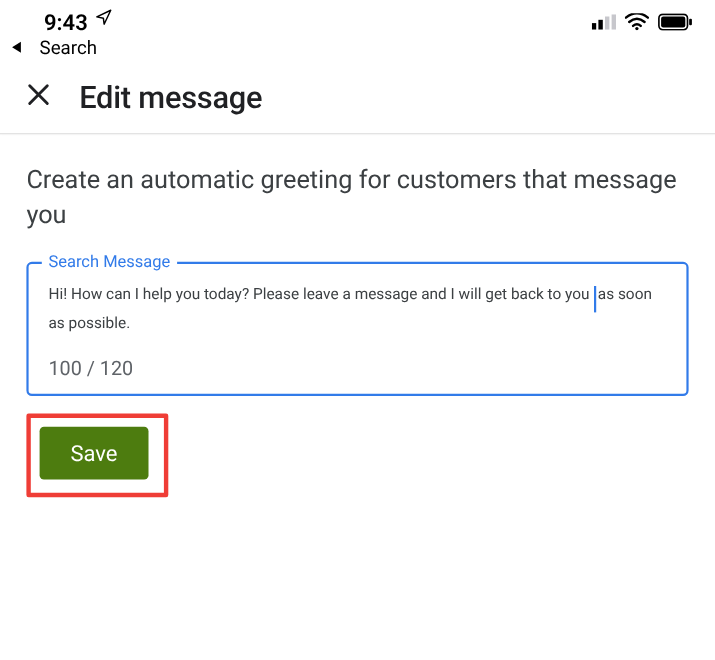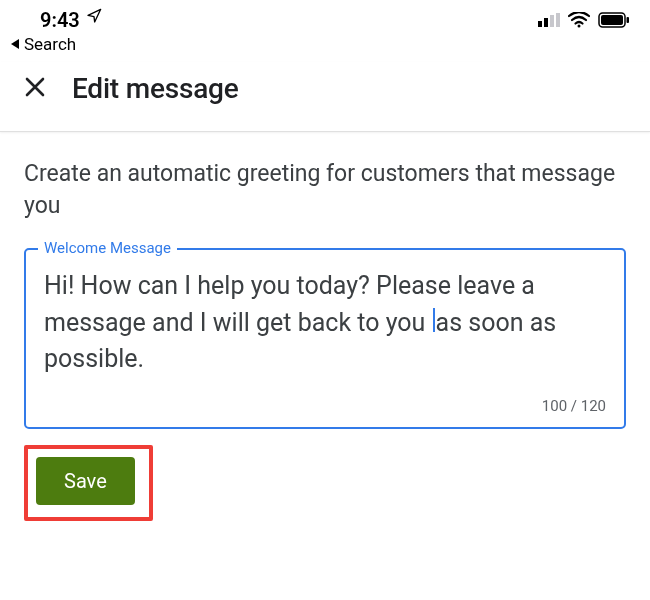--- a/index.html
+++ b/index.html
@@ -32,31 +32,31 @@
       display: flex;
       align-items: center;
       gap: 8px;
     }
     .signal-icon svg, .wifi-icon svg, .battery-icon svg, .location-icon svg {
       display: block;
     }
     .back-search {
       display: flex;
       align-items: center;
-      gap: 4px;
+      gap: 16px;
       padding: 0 10px 8px 10px;
       font-size: 17px;
     }
     .back-search .triangle {
       display: inline-block;
     }
     .header-bar {
       display: flex;
       align-items: center;
-      padding: 10px 20px 26px 24px;
+      padding: 10px 20px 16px 24px;
       gap: 26px;
       border-bottom: 1px solid #e0e0e0;
       box-shadow: 0 1px 2px rgba(0,0,0,0.06);
     }
     .close-x {
       font-size: 26px;
       font-weight: 400;
       cursor: pointer;
       line-height: 1;
     }
@@ -84,35 +84,34 @@
     .legend-label {
       position: absolute;
       top: -11px;
       left: 12px;
       background: #ffffff;
       padding: 0 6px;
       font-size: 15px;
       color: #327be9;
     }
     .message-text {
-      font-size: 25px;
+      font-size: 14px;
       color: #3c4043;
       line-height: 1.45;
       position: relative;
     }
     .text-caret {
       border-left: 2px solid #327be9;
       display: inline-block;
       height: 24px;
       vertical-align: text-top;
       margin: 0 1px;
     }
     .char-count {
-      text-align: right;
-      font-size: 15px;
+      font-size: 18px;
       color: #5f6368;
       margin-top: 20px;
     }
     .save-wrap {
       display: inline-block;
       border: 4px solid #ef3d36;
       padding: 8px 14px 12px 8px;
       margin-top: 16px;
       border-radius: 2px;
     }
@@ -182,21 +181,21 @@
         <path d="M3 3 L19 19 M19 3 L3 19" stroke="#202124" stroke-width="2.6" stroke-linecap="round"></path>
       </svg>
   </span>
   <span class="header-title">Edit message</span>
 </div>
 
 <div class="content">
   <div class="subtitle">Create an automatic greeting for customers that message you</div>
 
   <div class="fieldset-box">
-    <div class="legend-label">Welcome Message</div>
+    <div class="legend-label">Search Message</div>
     <div class="message-text"><span>Hi! How can I help you today? Please leave a message and I will get back to you </span><span class="text-caret"></span><span>as soon as possible.</span></div>
     <div class="char-count">100 / 120</div>
   </div>
 
   <div class="save-wrap">
     <button class="save-btn">Save</button>
   </div>
 </div>
 
 </body></html>

